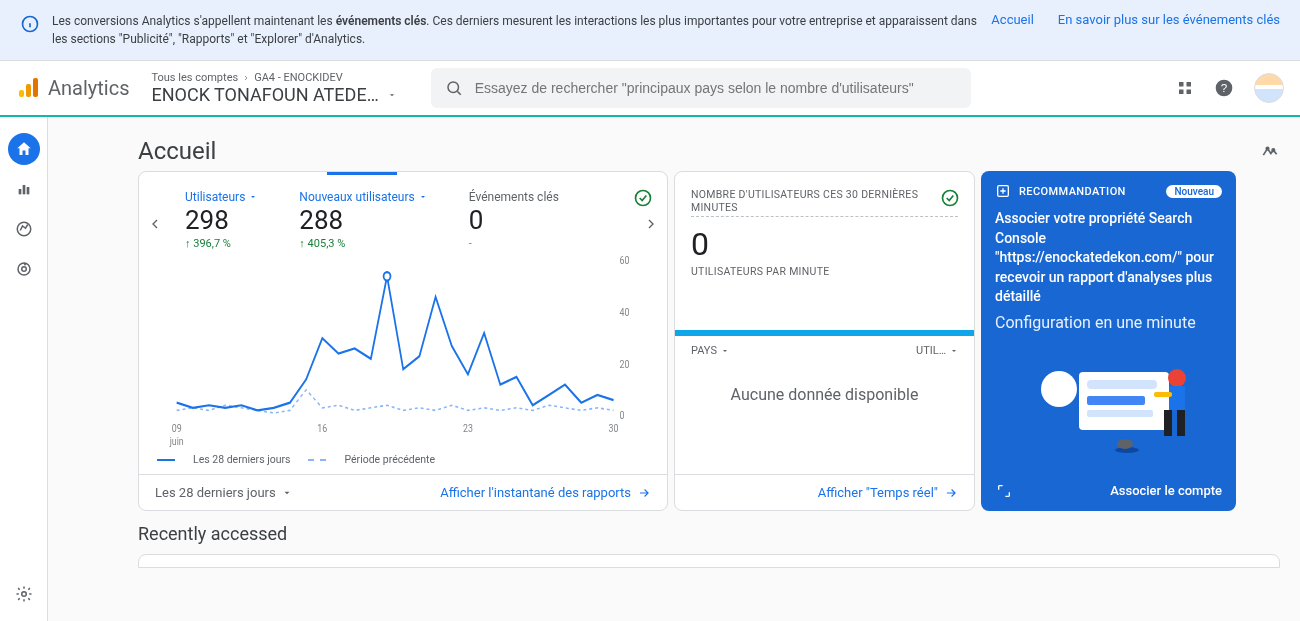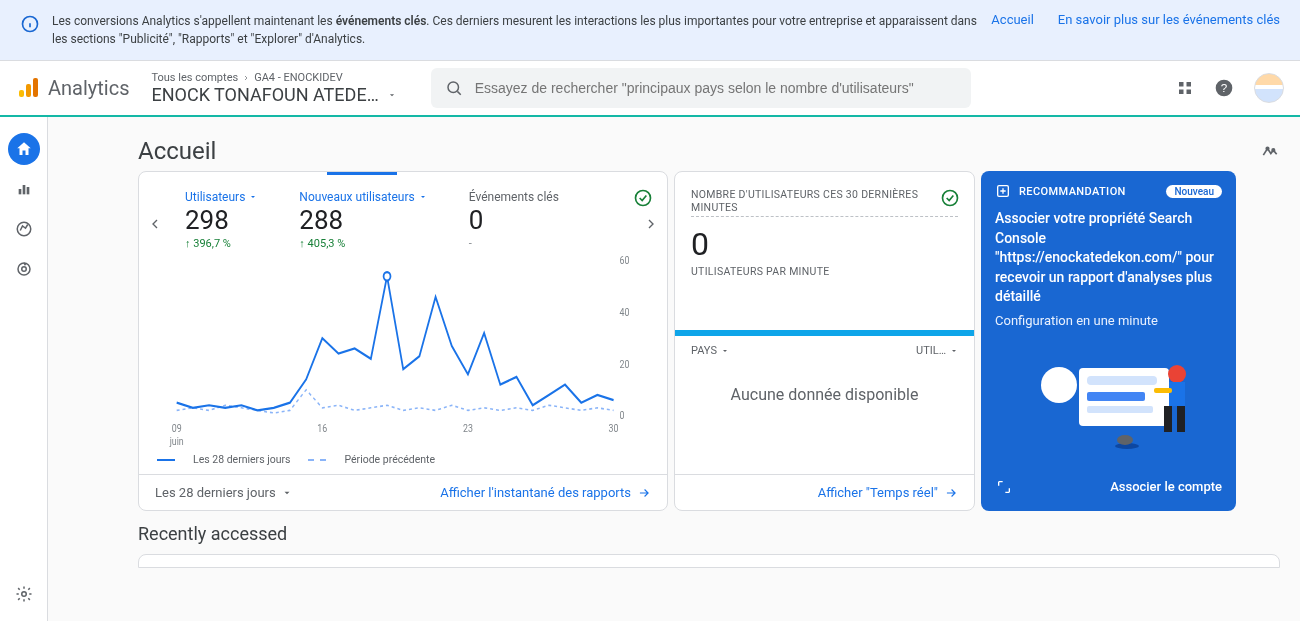--- a/index.html
+++ b/index.html
@@ -64,21 +64,21 @@
   .c2 .mini-chart { height: 42px; }
   .c2 .cols { display: flex; padding: 8px 16px; font-size: 11px; color: #5f6368; border-top: 6px solid #0ea5e9; }
   .c2 .cols .ch { flex: 1; display: flex; align-items: center; gap: 4px; text-transform: uppercase; }
   .c2 .cols .ch.r { justify-content: flex-end; }
   .c2 .nodata { text-align: center; color: #5f6368; font-size: 16px; padding: 20px 10px; flex: 1; }
   .c3 .top { display: flex; align-items: center; gap: 8px; padding: 12px 14px 6px 14px; }
   .c3 .top .reco-label { font-size: 11px; letter-spacing: .4px; font-weight: 500; text-transform: uppercase; flex: 1; }
   .c3 .top .new-badge { background: #fff; color: #1967d2; font-size: 10px; padding: 1px 8px; border-radius: 9px; font-weight: 500; }
   .c3 .body { padding: 4px 14px; }
   .c3 .body .headline { font-size: 14px; color: #fff; line-height: 1.4; font-weight: 500; }
-  .c3 .body .sub { font-size: 13px; color: #e8f0fe; margin-top: 6px; }
+  .c3 .body .sub { font-size: 16px; color: #e8f0fe; margin-top: 6px; }
   .c3 .illus { flex: 1; display: flex; align-items: center; justify-content: center; padding: 8px; }
   .c3 .footer { display: flex; align-items: center; justify-content: space-between; padding: 10px 14px; }
   .c3 .footer .expand { width: 18px; height: 18px; display: flex; align-items: center; justify-content: center; cursor: pointer; }
   .c3 .footer .link { color: #fff; font-size: 13px; cursor: pointer; font-weight: 500; }
   .section-h { font-size: 18px; color: #3c4043; font-weight: 400; margin-bottom: 10px; }
   svg { display: block; }
 </style>
 </head>
 <body>
 

